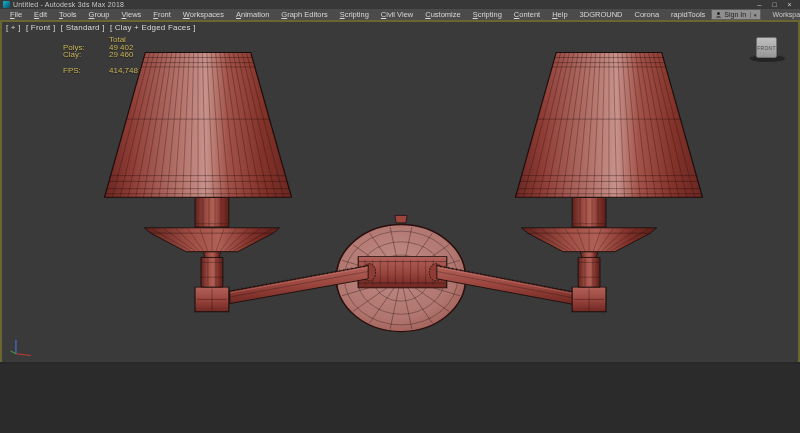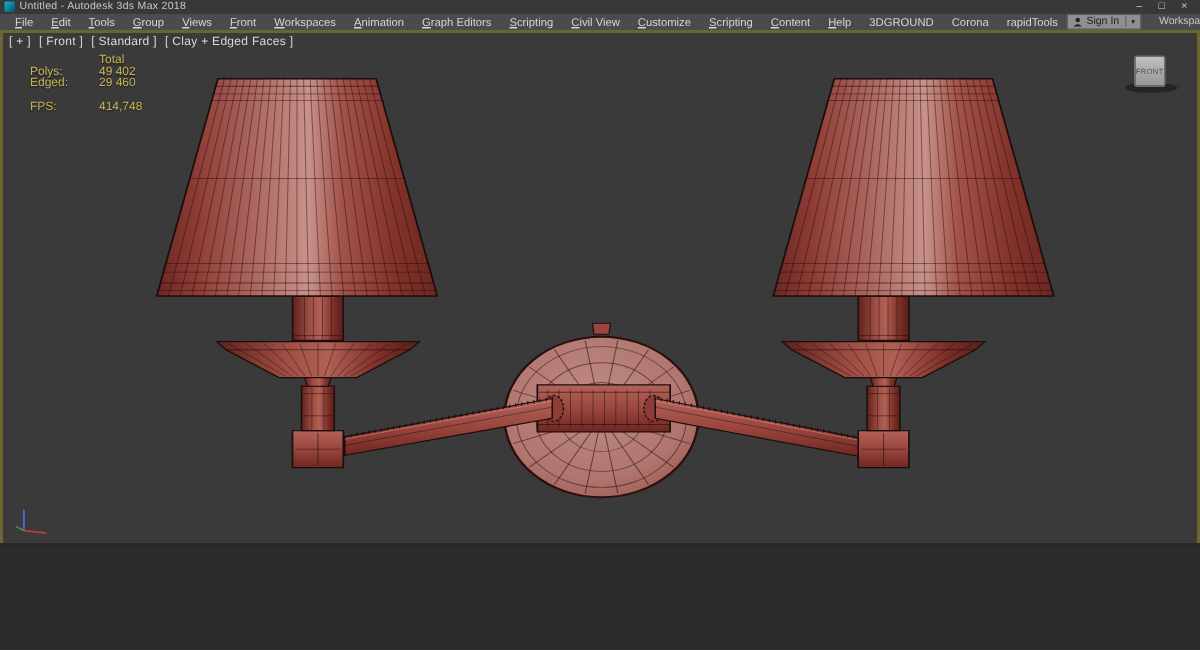--- a/index.html
+++ b/index.html
@@ -369,26 +369,26 @@
       <line x1="14" y1="423" x2="8.5" y2="419.5" stroke="#3f9b3f" stroke-width="1.2"></line>
     </svg>
 
   <div class="vp-label" style="color: rgb(217, 217, 217);">
     <span>[ + ]</span>
     <span>[ Front ]</span>
     <span>[ Standard ]</span>
     <span>[ Clay + Edged Faces ]</span>
   </div>
 
-  <div class="stats" style="color: rgb(201, 179, 83);">
+  <div class="stats" style="color: rgb(201, 179, 83); margin-left: 43px;">
     <span></span>
     <span>Total</span>
     <span>Polys:</span>
     <span>49 402</span>
-    <span>Edged:</span>
+    <span>Clay:</span>
     <span>29 460</span>
     <span class="s-gap"></span>
     <span class="s-gap"></span>
     <span>FPS:</span>
     <span>414,748</span>
   </div>
 
   <div class="viewcube-wrap">
     <div class="vc-ring"></div>
     <div class="vc-face">FRONT</div>

